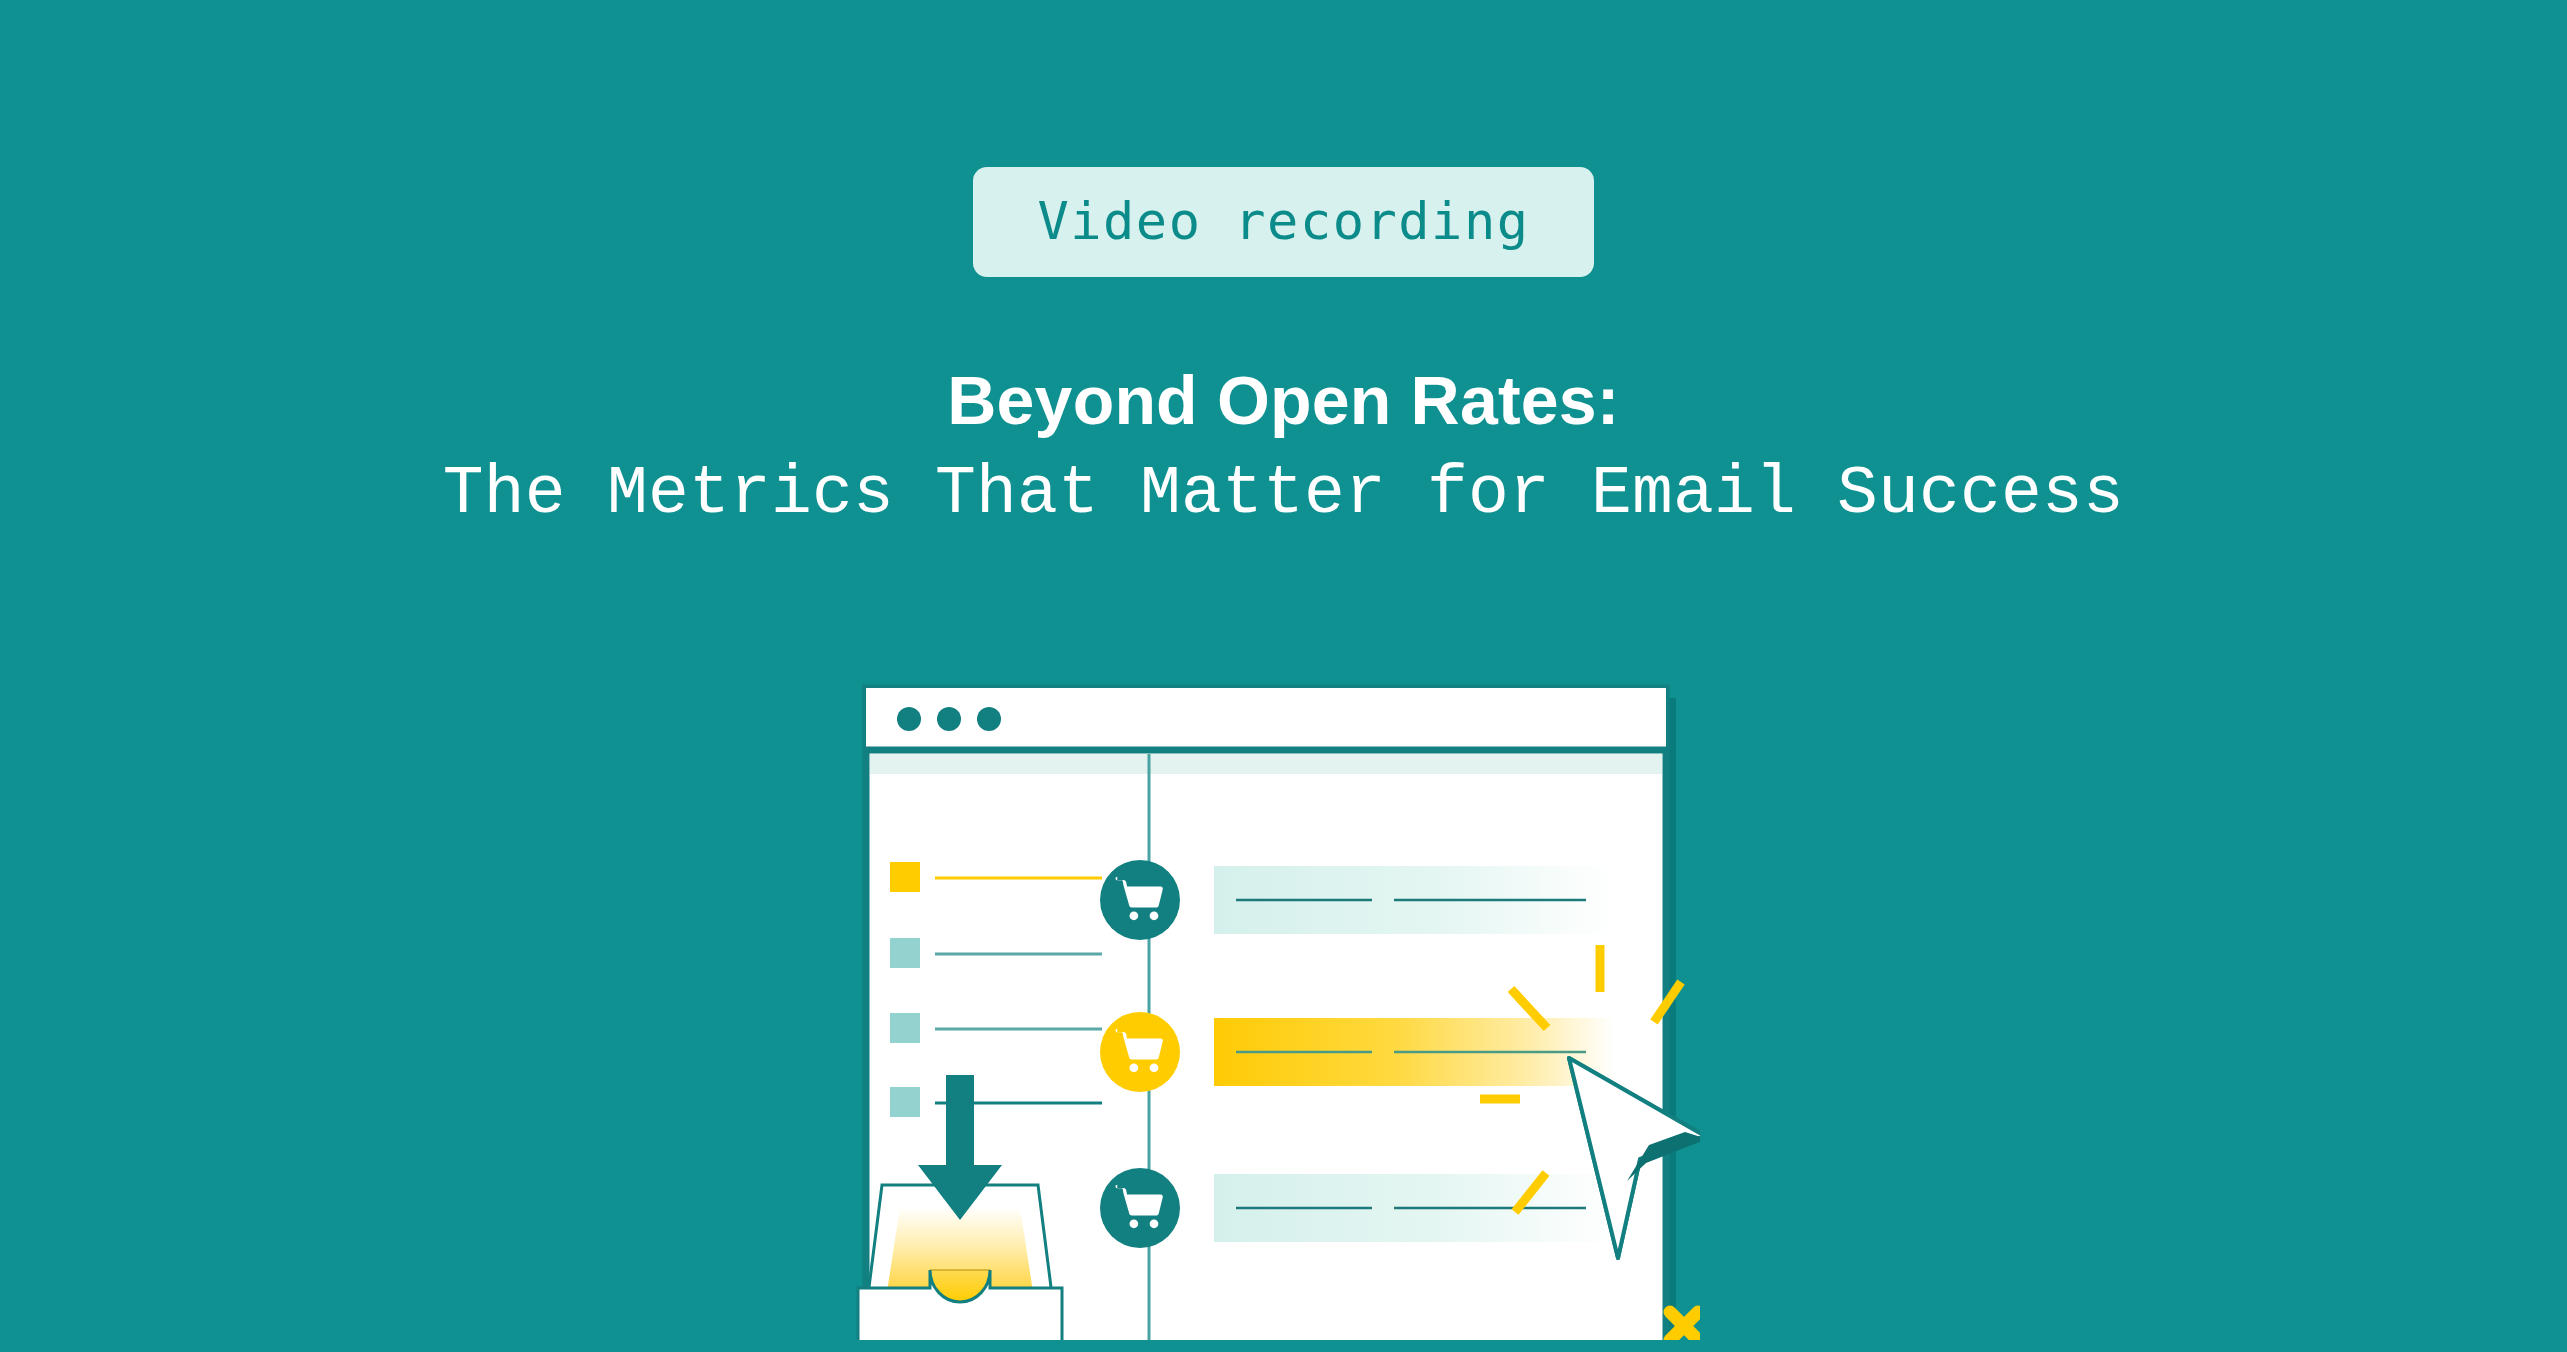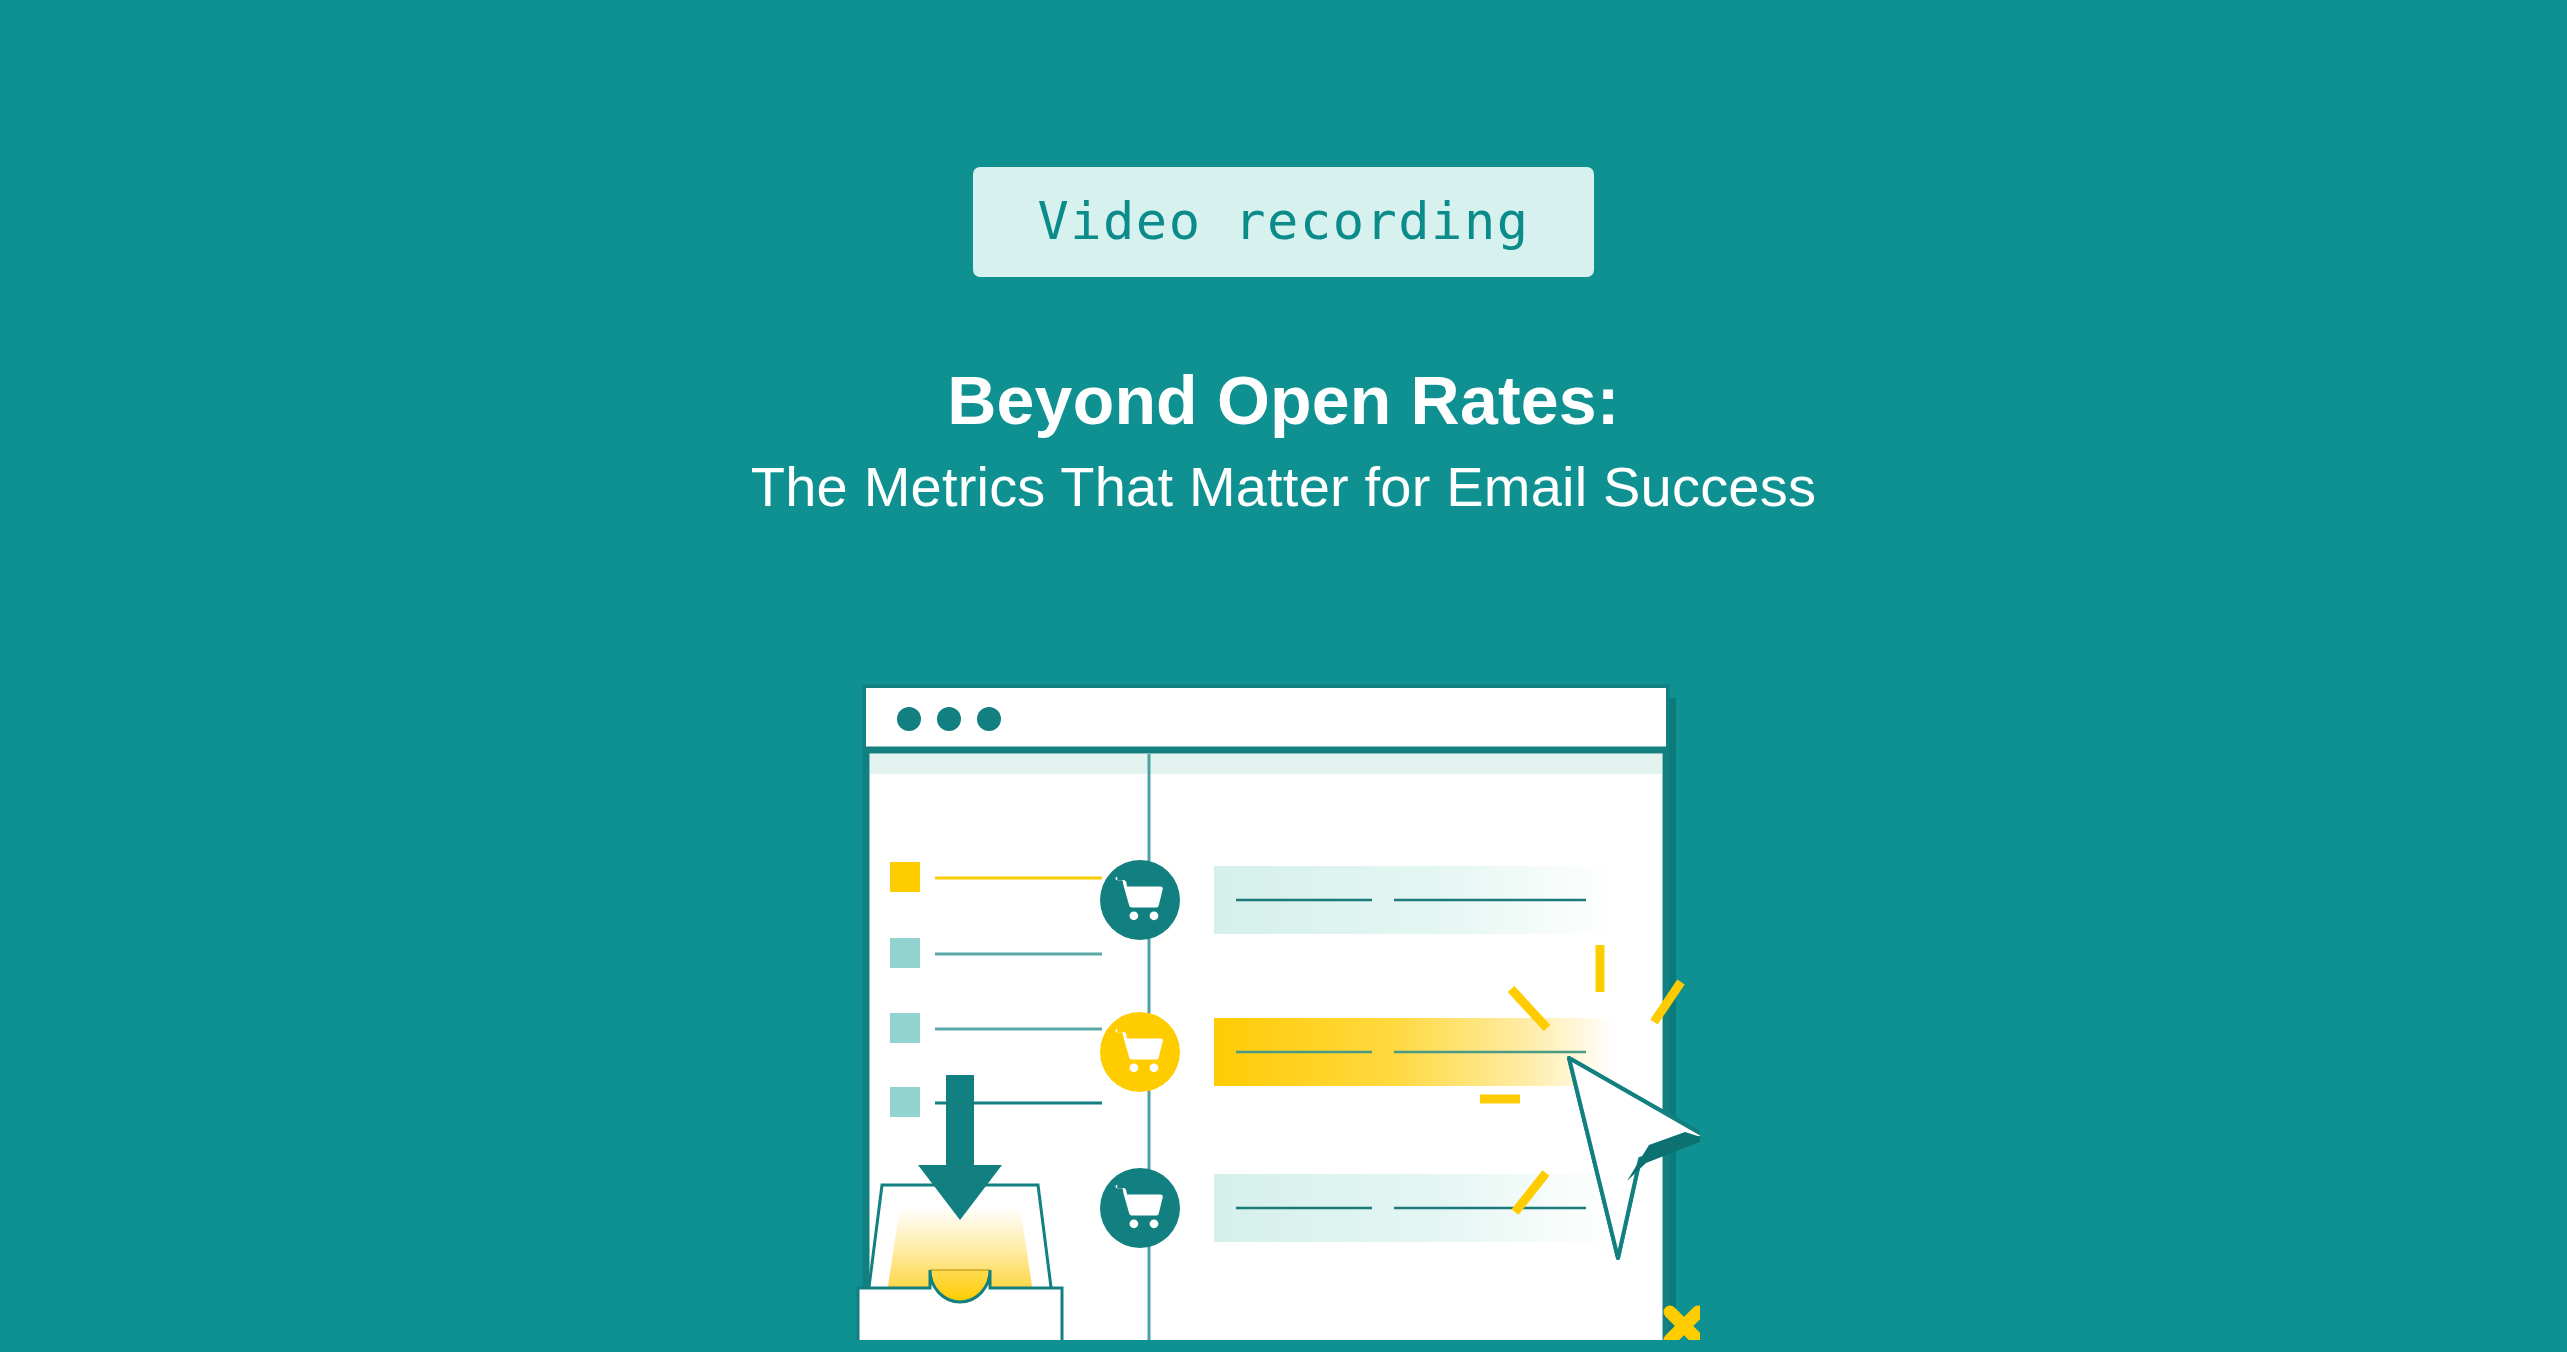--- a/index.html
+++ b/index.html
@@ -30,21 +30,21 @@
     display: flex;
     justify-content: center;
   }
   .badge {
     background: #d7f2ee;
     color: #0c8b8b;
     font-family: "DejaVu Sans Mono", "Liberation Mono", monospace;
     font-size: 52px;
     letter-spacing: 1.5px;
     padding: 28px 64px 30px 64px;
-    border-radius: 7px;
+    border-radius: 14px;
     line-height: 1;
     white-space: nowrap;
   }
 
   
   .title-block {
     position: absolute;
     top: 360px;
     left: 0;
     width: 100%;
@@ -52,24 +52,25 @@
     color: #ffffff;
   }
   .title-line1 {
     font-size: 68px;
     font-weight: 700;
     letter-spacing: 0.2px;
     line-height: 1.18;
     margin-bottom: 14px;
   }
   .title-line2 {
-    font-size: 56px;
+    font-size: 68px;
     font-weight: 300;
     letter-spacing: 0.2px;
     line-height: 1.18;
+    font-family: Liberation Mono, monospace;
   }
 
   
   .illus {
     position: absolute;
     left: 780px;
     top: 640px;
     width: 920px;
     height: 700px;
   }

